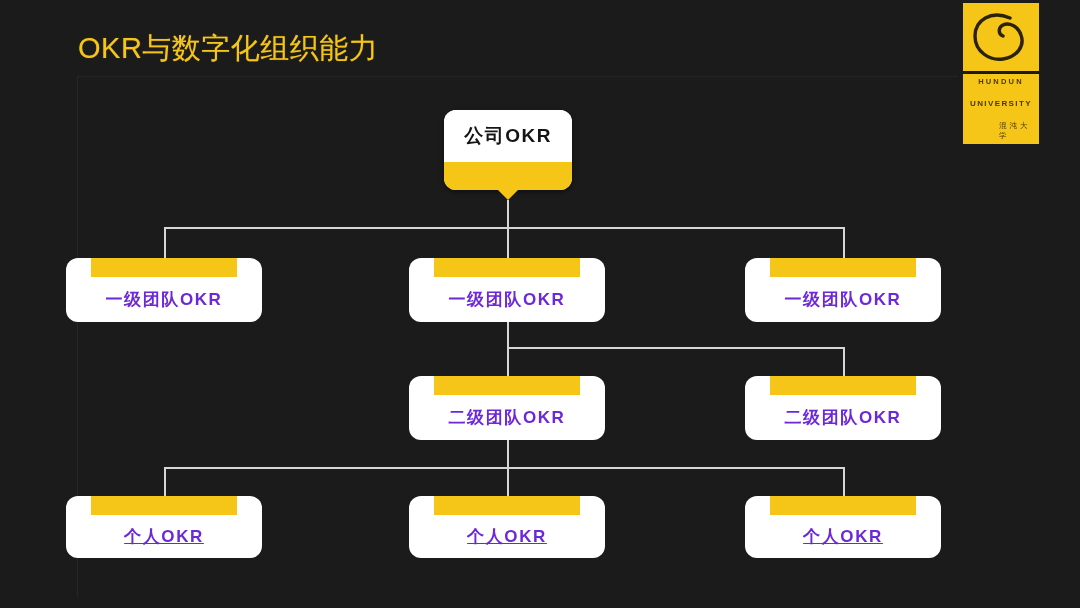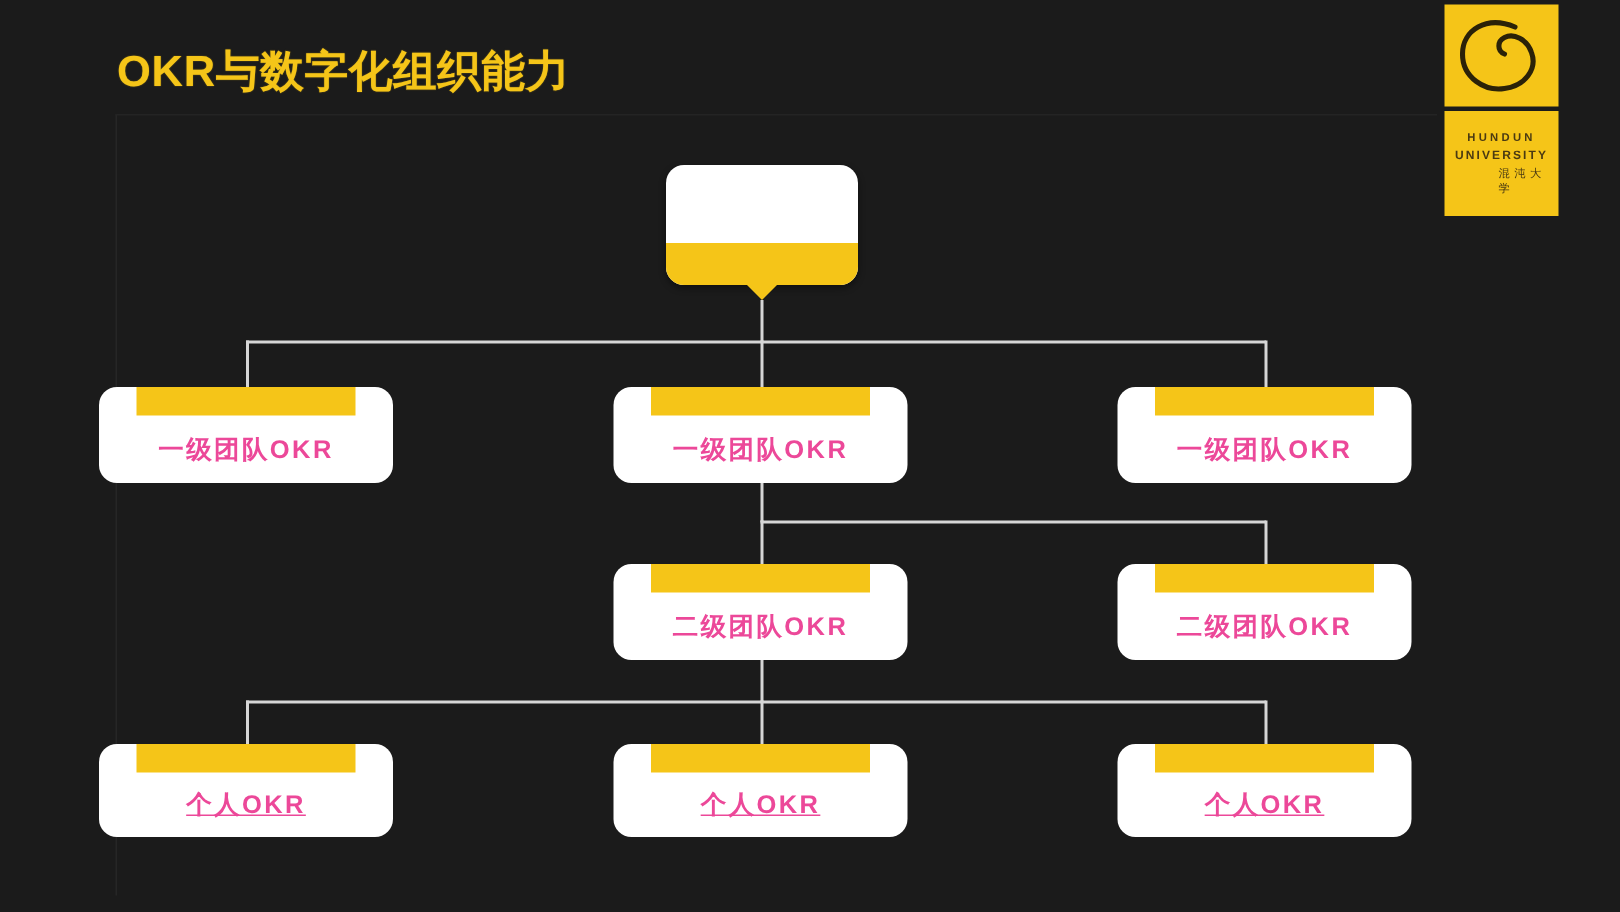--- a/index.html
+++ b/index.html
@@ -34,21 +34,21 @@
   #header {
     position: absolute;
     left: 78px;
     top: 34px;
     display: flex;
     align-items: flex-end;
     gap: 10px;
   }
   #title {
     font-size: 29px;
-    font-weight: bold;
+    font-weight: normal;
     color: #f5c518;
     letter-spacing: 0.5px;
     line-height: 1;
     text-shadow: 0 0 1px rgba(245,197,24,0.5);
   }
   #subtitle {
     font-size: 14.5px;
     font-weight: bold;
     color: #c8a62c;
     line-height: 1;
@@ -72,21 +72,21 @@
     position: relative;
   }
   #logo-mark svg { position: absolute; left: 6px; top: 8px; }
   #logo-divider { height: 3px; background: #1b1b1b; }
   #logo-text {
     height: 70px;
     display: flex;
     flex-direction: column;
     align-items: center;
     justify-content: center;
-    gap: 3px;
+    gap: 13px;
   }
   .logo-line-1 {
     font-size: 7.5px;
     letter-spacing: 2.2px;
     color: #4a3a12;
     font-weight: bold;
   }
   .logo-line-2 {
     font-size: 8px;
     letter-spacing: 1.4px;
@@ -186,21 +186,21 @@
   .card-label {
     position: absolute;
     left: 0; right: 0;
     bottom: 0;
     top: 19px;
     display: flex;
     align-items: center;
     justify-content: center;
     font-size: 17px;
     font-weight: bold;
-    color: #ec4899;
+    color: #6d28d9;
     letter-spacing: 1.6px;
   }
   .card-label.small { font-size: 17px; text-decoration: underline; }
 </style>
 </head>
 <body>
 
 <div id="slide">
 
   <div id="content-frame"></div>
@@ -237,20 +237,23 @@
     <div class="conn conn-v" style="left:843px; top:347px; height:29px;"></div>
 
     <div class="conn conn-v" style="left:507px; top:440px; height:28px;"></div>
     <div class="conn conn-h" style="left:164px; top:467px; width:680px;"></div>
     <div class="conn conn-v" style="left:164px; top:467px; height:29px;"></div>
     <div class="conn conn-v" style="left:507px; top:467px; height:29px;"></div>
     <div class="conn conn-v" style="left:843px; top:467px; height:29px;"></div>
   </div>
 
   <div id="node-root" class="node">
+    <div class="root-white">
+      <span class="root-label">公司OKR</span>
+    </div>
     <div class="root-yellow"></div>
     <div class="root-tail"></div>
   </div>
 
   <div class="card" style="left:66px; top:258px; width:196px; height:64px;">
     <div class="card-bar"></div>
     <div class="card-label">一级团队OKR</div>
   </div>
 
   <div class="card" style="left:409px; top:258px; width:196px; height:64px;">

